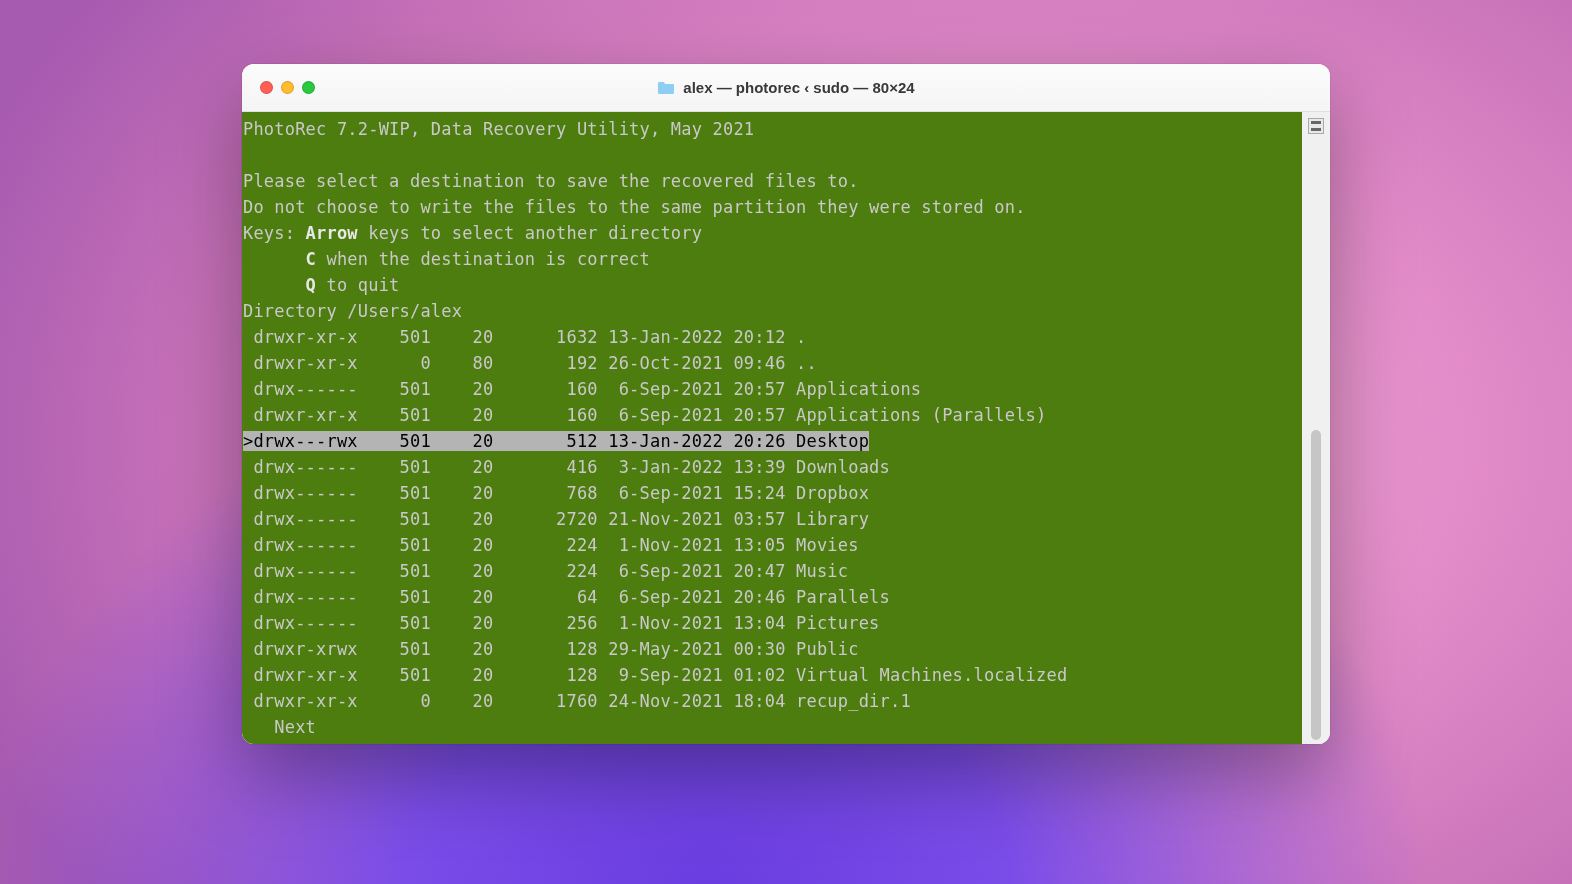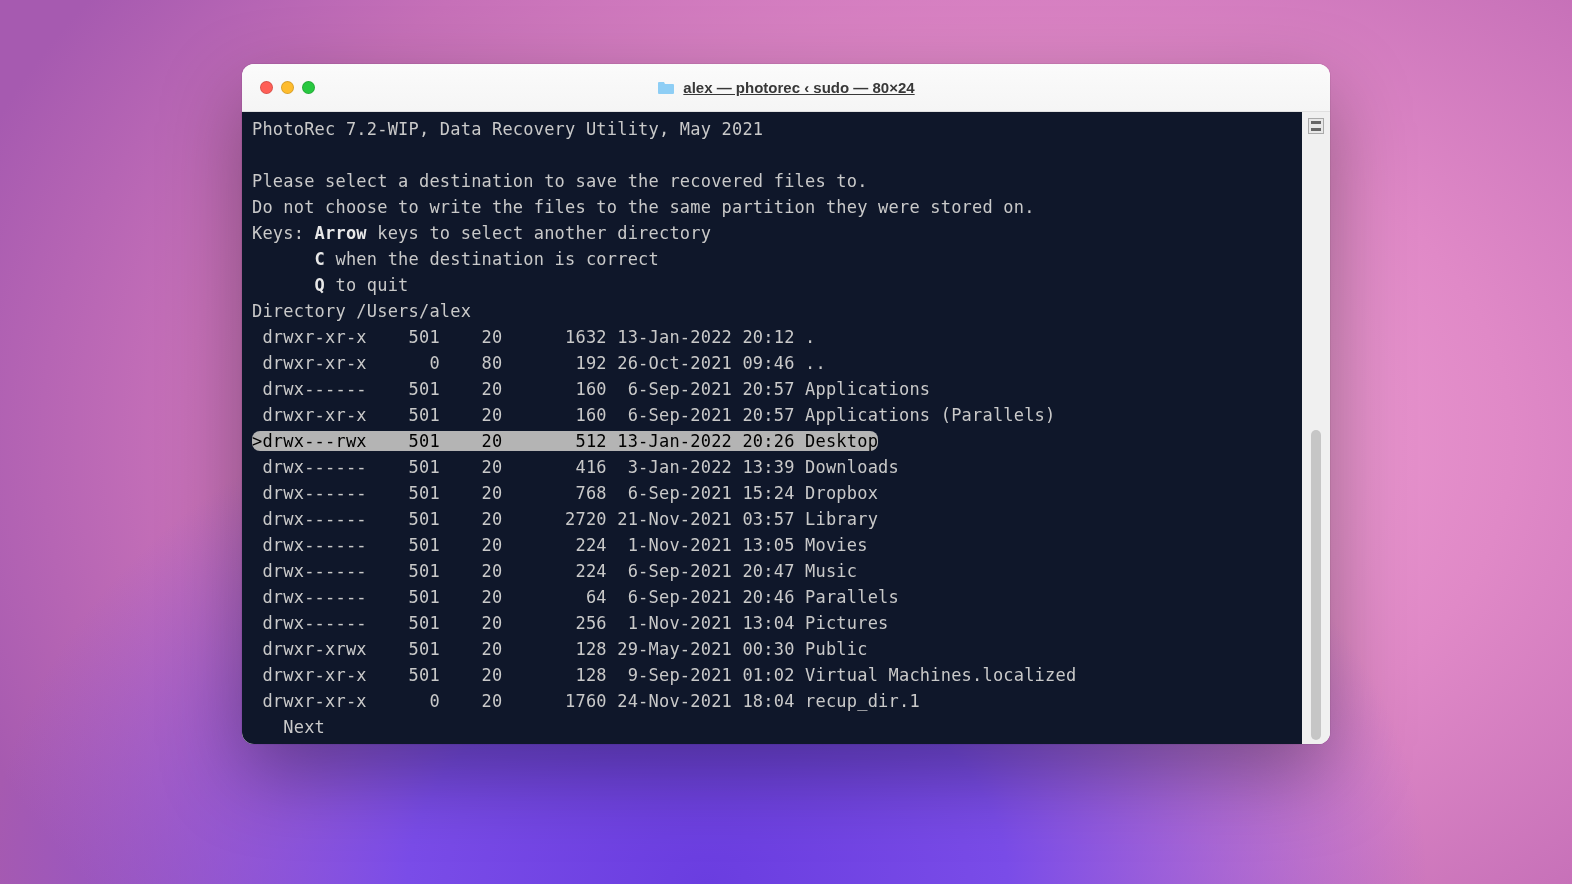--- a/index.html
+++ b/index.html
@@ -50,39 +50,38 @@
     .tl-yellow { background: #febc2e; border: 0.5px solid rgba(0,0,0,0.15); }
     .tl-green { background: #28c840; border: 0.5px solid rgba(0,0,0,0.15); }
     .title-center {
       margin: 0 auto;
       display: flex;
       align-items: center;
       gap: 8px;
       font-size: 15px;
       font-weight: 700;
       color: #383838;
-      text-decoration: underline;
     }
     .folder-icon {
       width: 18px;
       height: 15px;
       display: inline-block;
     }
     .terminal-wrap {
       display: flex;
       background: #eee;
     }
     .terminal {
       flex: 1;
-      background: #0f172a;
+      background: #4d7c0f;
       color: #c9c9c9;
       font-family: "SF Mono", Menlo, Consolas, monospace;
       font-size: 17px;
       line-height: 1.53;
-      padding: 4px 2px 4px 10px;
+      padding: 4px 2px 4px 1px;
       white-space: pre;
       letter-spacing: 0.2px;
     }
     .right-gutter {
       width: 28px;
       background: #f0f0f0;
       display: flex;
       flex-direction: column;
       align-items: center;
     }
@@ -115,21 +114,20 @@
       height: 310px;
       background: #c6c6c6;
       border-radius: 6px;
       margin: 0 auto;
     }
     .bold { font-weight: 700; color: #e8e8e8; text-align: right; }
     .row { display: block; }
     .hl {
       background: #b4b4b4;
       color: #000;
-      border-radius: 8px;
     }
   </style>
 </head>
 <body>
 
 <div class="window">
   <div class="titlebar">
     <div class="traffic-lights">
       <div class="traffic-light tl-red"></div>
       <div class="traffic-light tl-yellow"></div>

